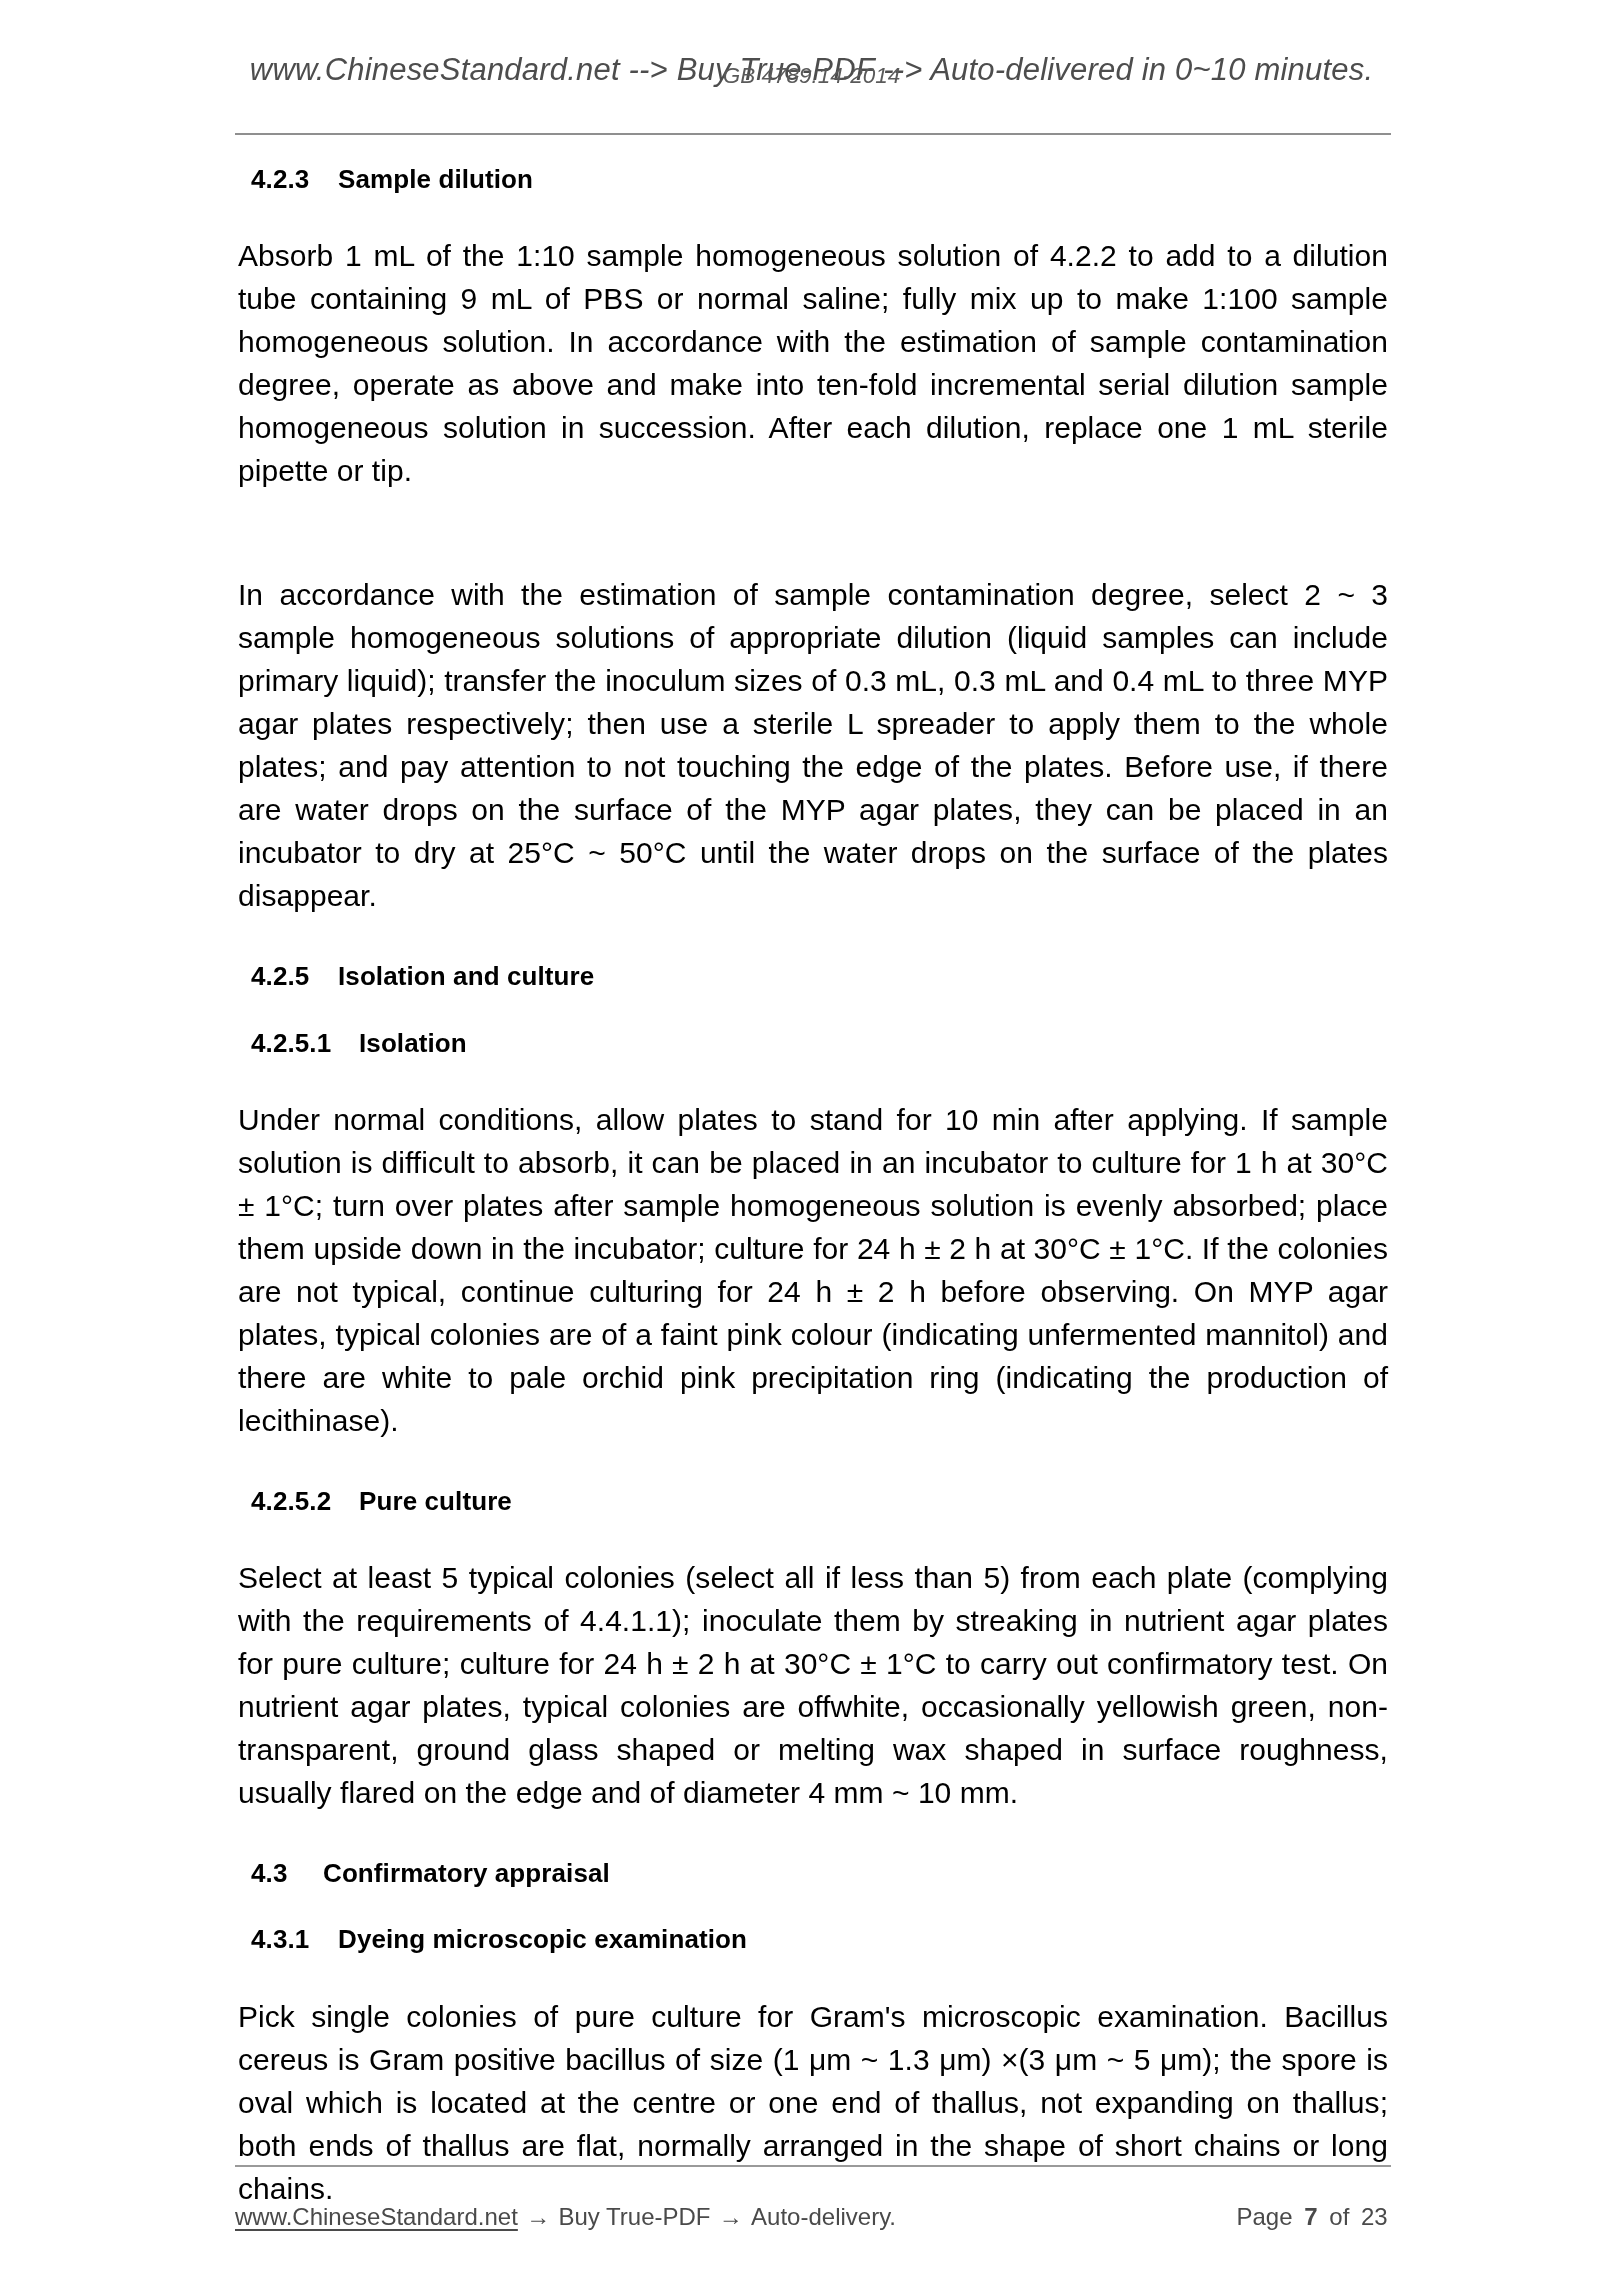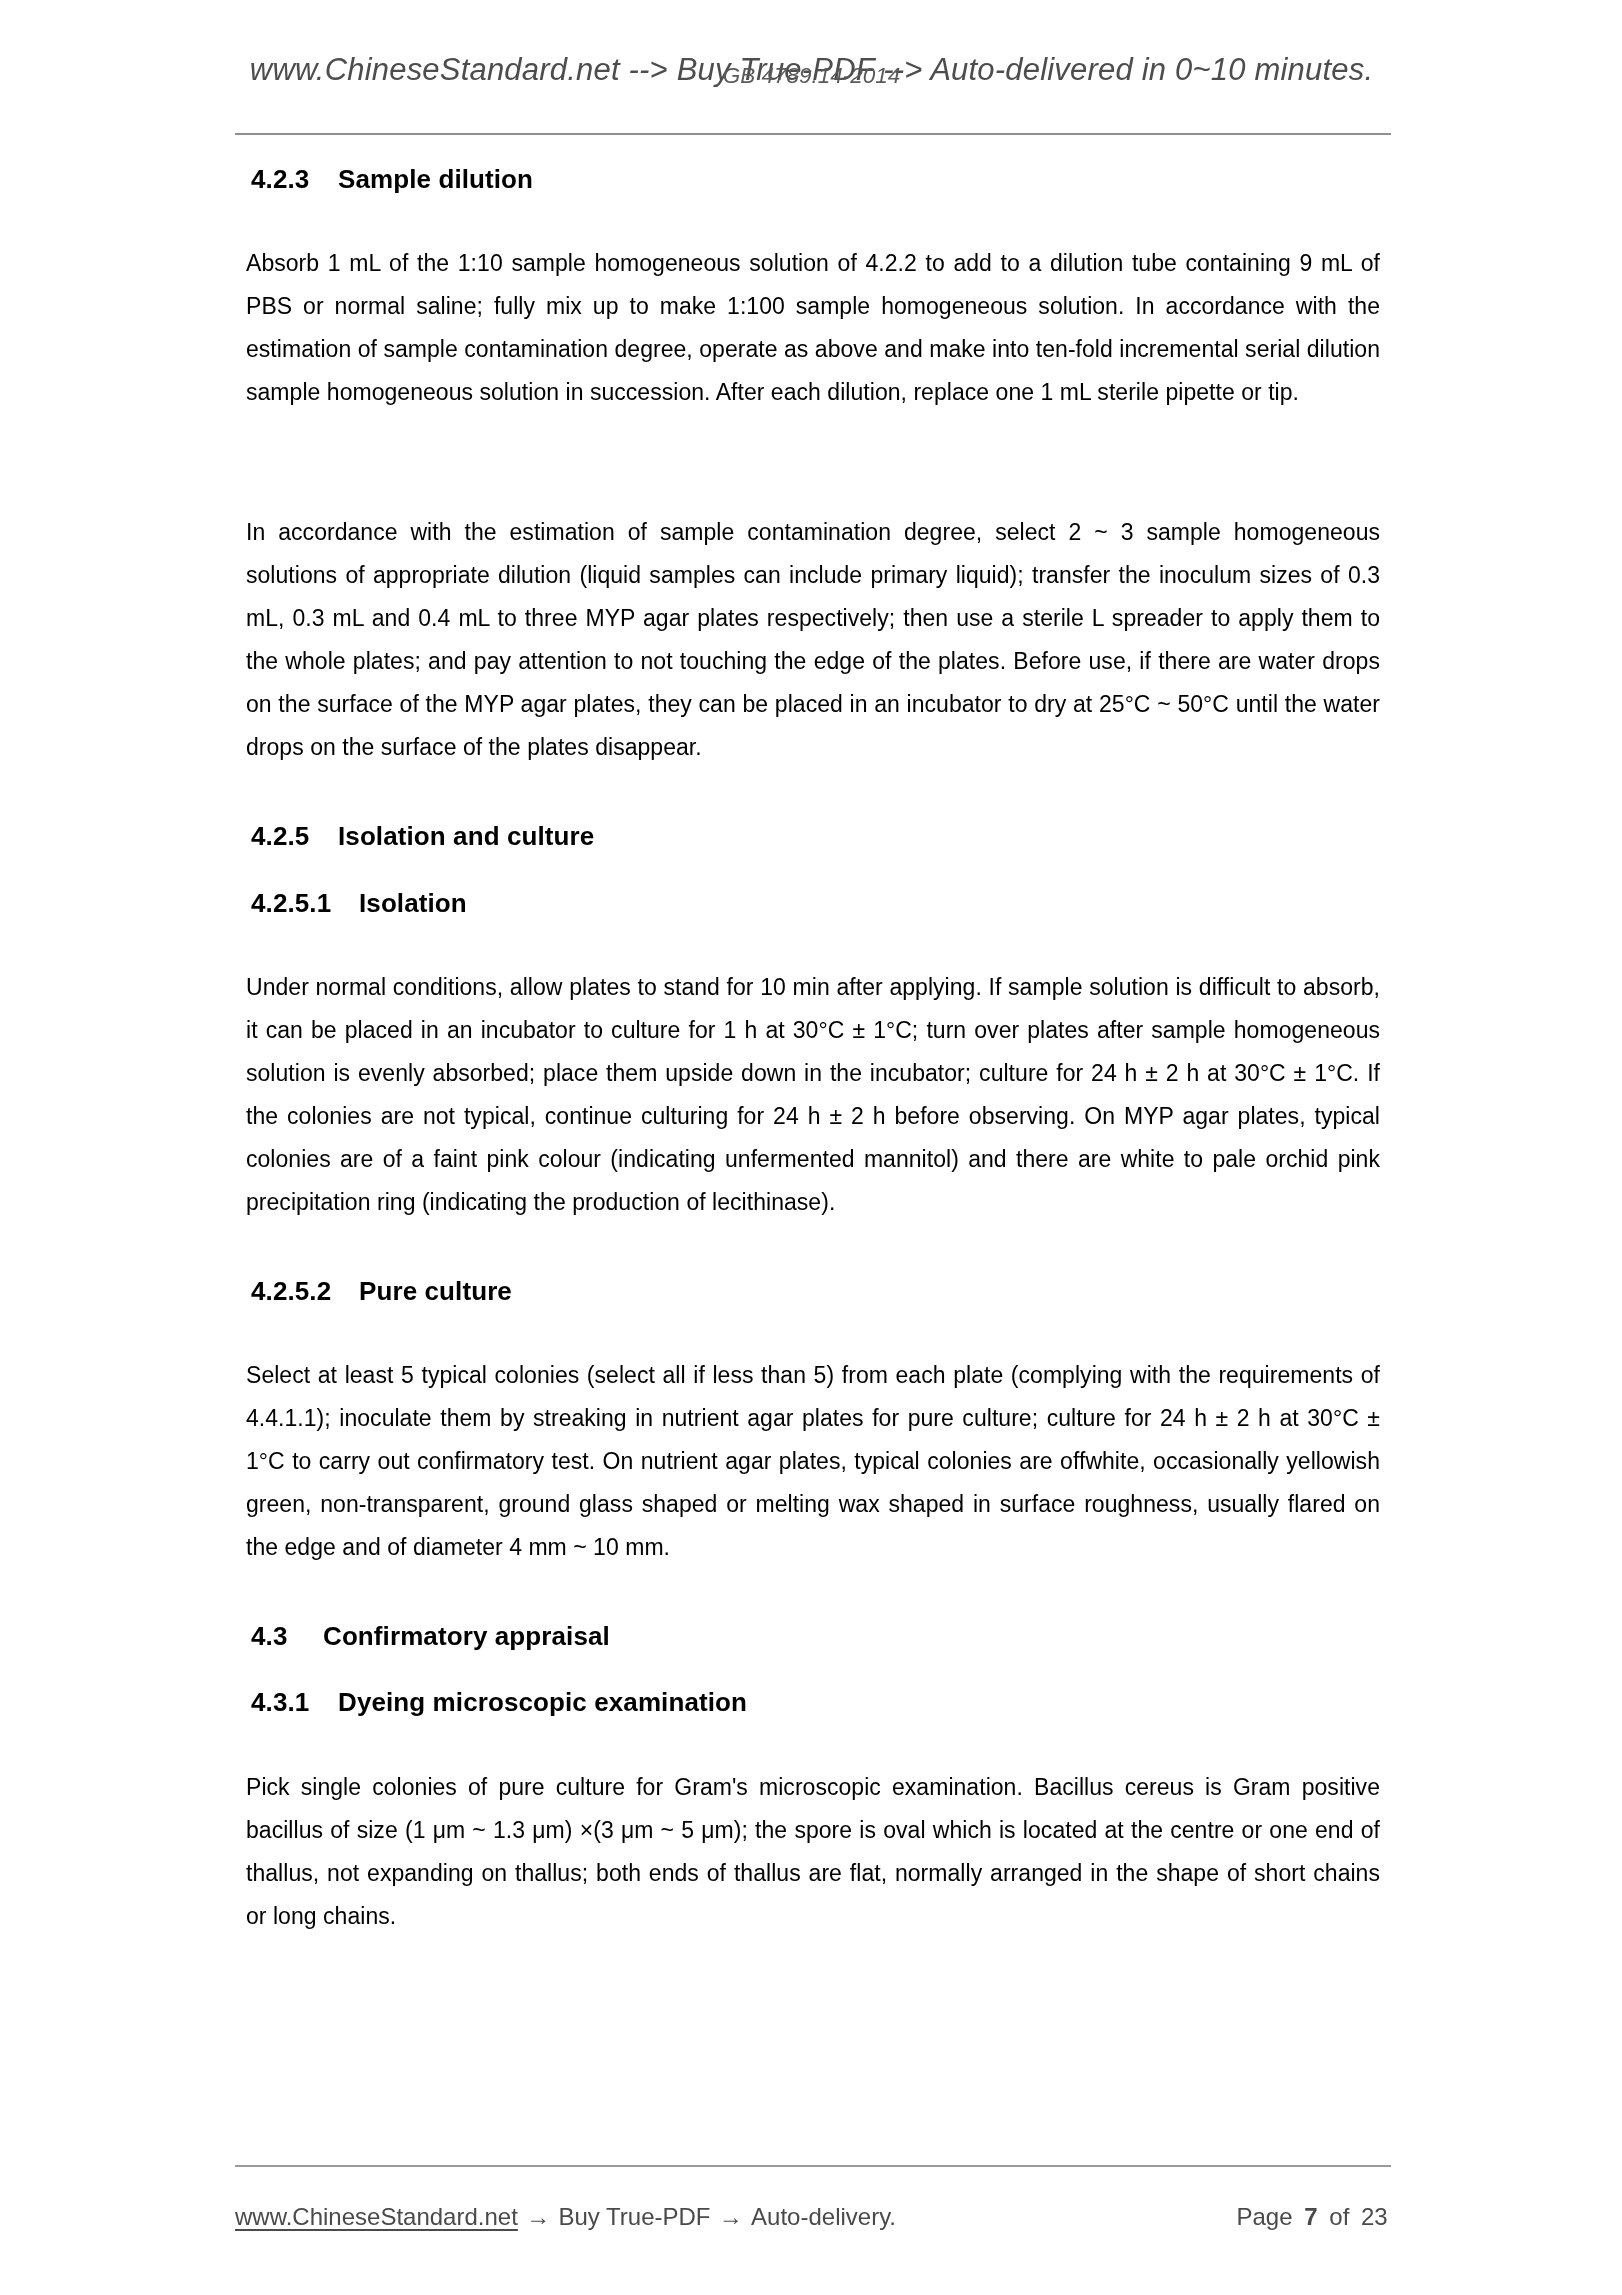--- a/index.html
+++ b/index.html
@@ -81,22 +81,22 @@
     margin-left: 16px;
   }
   h3.h-wide .num {
     min-width: 108px;
   }
   h3.h-short .num {
     min-width: 72px;
   }
 
   p.body {
-    margin: 11px;
-    font-size: 23px;
+    margin: 3px;
+    font-size: 30px;
     line-height: 43px;
     text-align: justify;
     text-justify: inter-word;
     letter-spacing: 0.04px;
   }
 
   .gap-h-to-p  { height: 35px; }
   .gap-p-to-h  { height: 40px; }
   .gap-h-to-h  { height: 33px; }
 

